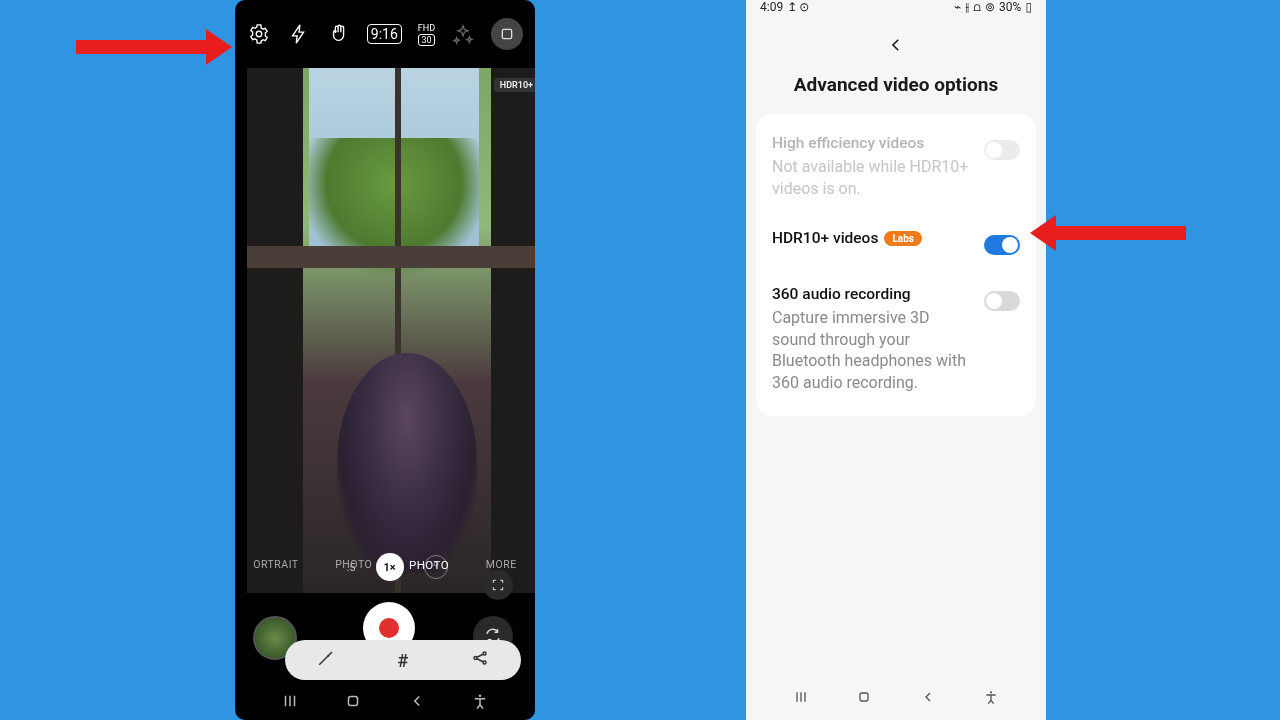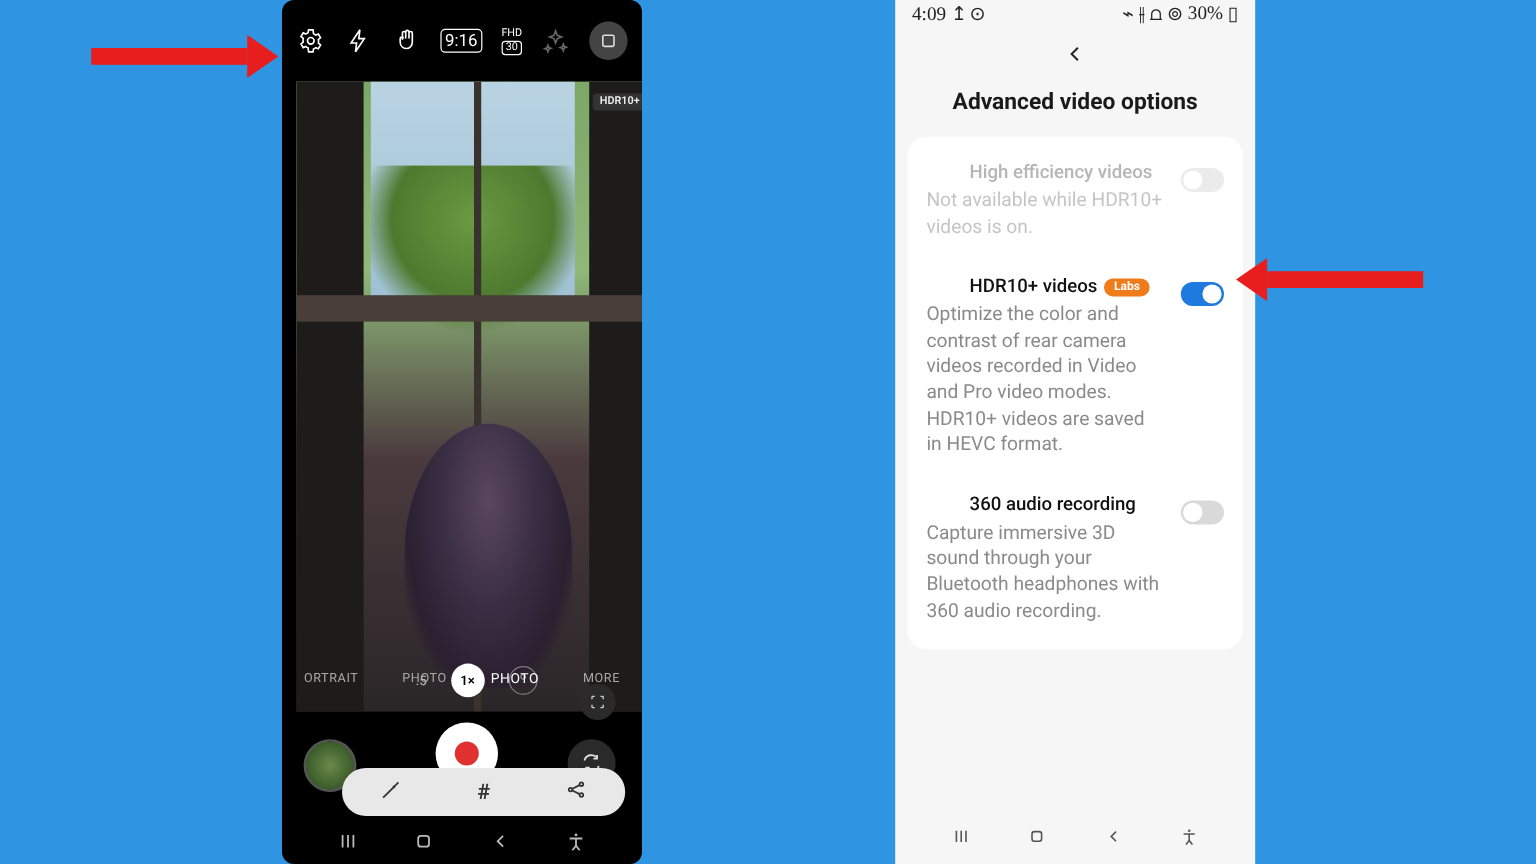--- a/index.html
+++ b/index.html
@@ -129,39 +129,39 @@
 
   .navbar{
     position:absolute; left:0; right:0; bottom:0; height:34px;
     display:flex; align-items:center; justify-content:space-evenly;
   }
   .navbar svg{width:18px;height:18px;stroke:#bbb;fill:none;stroke-width:2;}
 
   
   .phone-right { color:#1a1a1a; }
   .statusbar{
-    height:22px; padding:0 14px; display:flex; align-items:flex-end;
-    font-size:16px; color:#222;font-family:Liberation Serif, serif;
+    height:22px; padding:0 14px; display:flex; align-items:flex-start;
+    font-size:12px; color:#222;
   }
   .statusbar .right{margin-left:auto; display:flex; gap:4px; align-items:center;}
 
   .settings-header{
     display:flex; align-items:center; gap:14px;
     padding:14px 16px 12px;
     font-size:19px; font-weight:700;flex-direction:column;
   }
   .settings-header svg{width:18px;height:18px;stroke:#222;fill:none;stroke-width:2.2;}
 
   .settings-card{
     background:#fff; margin:6px 10px; border-radius:16px;
     padding:6px 0;
   }
   .srow{ display:flex; padding:14px 16px 16px; gap:14px; align-items:flex-start; }
   .srow .txt{ flex:1; }
-  .srow .title{ font-size:15.5px; font-weight:500; color:#111;margin-left:36px; }
+  .srow .title{ font-size:15.5px; font-weight:500; color:#111; }
   .srow .title.disabled{ color:#b5b5b5; }
   .srow .desc{ font-size:16px; color:#8a8a8a; margin-top:4px; line-height:1.35; }
   .srow .desc.disabled{ color:#c5c5c5; }
   .labs{
     display:inline-block; background:#f07b1a; color:#fff;
     font-size:10px; font-weight:700; padding:2px 8px; border-radius:10px;
     margin-left:6px; vertical-align:1px;
   }
   .toggle{ width:36px; height:20px; border-radius:10px; position:relative; flex:0 0 auto; margin-top:6px; }
   .toggle.off{ background:#d9d9d9; }
@@ -331,21 +331,20 @@
         <div class="desc disabled">Not available while HDR10+ videos is on.</div>
       </div>
       <div class="toggle off disabled"></div>
     </div>
 
     <div class="srow">
       <div class="txt">
         <div class="title">
           <span>HDR10+ videos</span><span class="labs">Labs</span>
         </div>
-        <div class="desc">Optimize the color and contrast of rear camera videos recorded in Video and Pro video modes. HDR10+ videos are saved in HEVC format.</div>
       </div>
       <div class="toggle on"></div>
     </div>
 
     <div class="srow">
       <div class="txt">
         <div class="title">360 audio recording</div>
         <div class="desc">Capture immersive 3D sound through your Bluetooth headphones with 360 audio recording.</div>
       </div>
       <div class="toggle off"></div>

